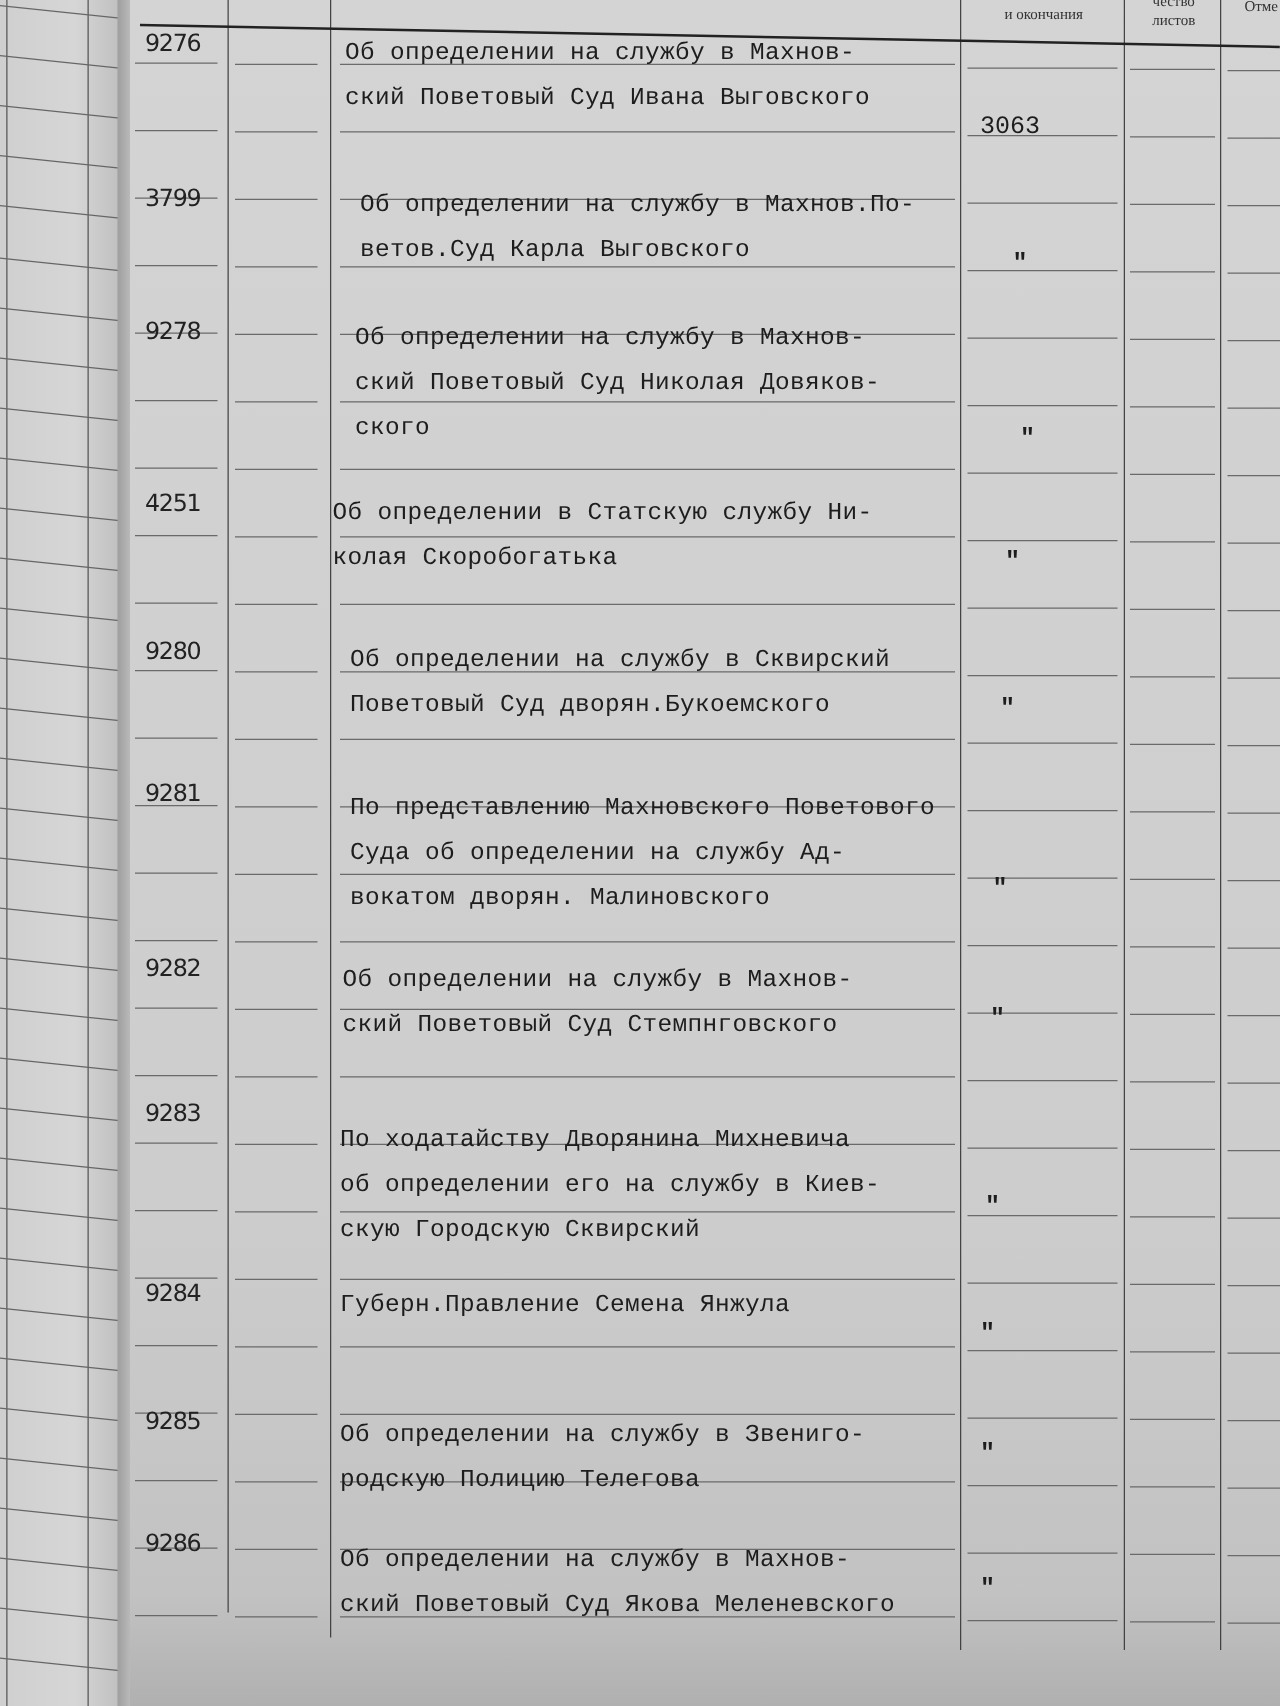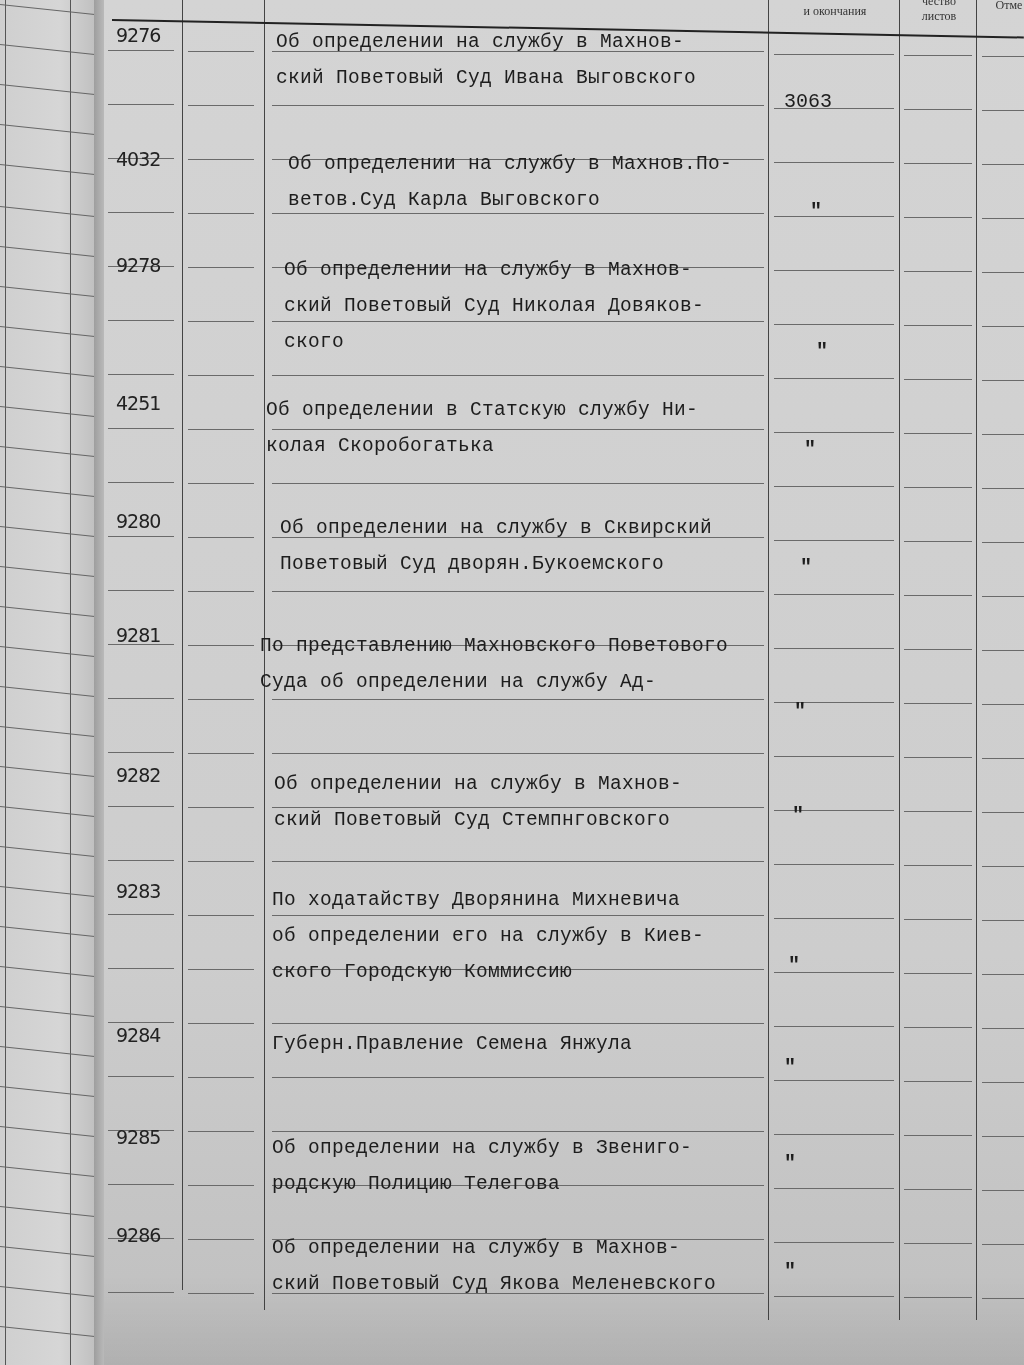--- a/index.html
+++ b/index.html
@@ -260,21 +260,21 @@
       <div class="row-line" style="left: 878px; width: 42px; top: 1298px;"></div>
     </div>
 
   <div class="entry" style="top:24px">
     <div class="entry-number" style="top:0">9276</div>
     <div class="entry-title" style="top:0"><div>Об определении на службу в Махнов-</div><div>ский Поветовый Суд Ивана Выговского</div></div>
     <div class="entry-date" style="top:66px">3063</div>
   </div>
 
   <div class="entry" style="top:146px">
-    <div class="entry-number" style="top:2px">4032</div>
+    <div class="entry-number" style="top:2px">3799</div>
     <div class="entry-title" style="top:0; left:184px"><div>Об определении на службу в Махнов.По-</div><div>ветов.Суд Карла Выговского</div></div>
     <div class="ditto" style="top:54px; left:706px">"</div>
   </div>
 
   <div class="entry" style="top:252px">
     <div class="entry-number" style="top:2px">9278</div>
     <div class="entry-title" style="top:0; left:180px"><div>Об определении на службу в Махнов-</div><div>ский Поветовый Суд Николая Довяков-</div><div>ского</div></div>
     <div class="ditto" style="top:88px; left:712px">"</div>
   </div>
 
@@ -285,33 +285,33 @@
   </div>
 
   <div class="entry" style="top:510px">
     <div class="entry-number" style="top:0">9280</div>
     <div class="entry-title" style="top:0; left:176px"><div>Об определении на службу в Сквирский</div><div>Поветовый Суд дворян.Букоемского</div></div>
     <div class="ditto" style="top:46px; left:696px">"</div>
   </div>
 
   <div class="entry" style="top:622px">
     <div class="entry-number" style="top:2px">9281</div>
-    <div class="entry-title" style="top:6px; left:156px"><div>По представлению Махновского Поветового</div><div>Суда об определении на службу Ад-</div></div>
+    <div class="entry-title" style="top:6px; left:176px"><div>По представлению Махновского Поветового</div><div>Суда об определении на службу Ад-</div><div>вокатом дворян. Малиновского</div></div>
     <div class="ditto" style="top:78px; left:690px">"</div>
   </div>
 
   <div class="entry" style="top:764px">
     <div class="entry-number" style="top:0">9282</div>
     <div class="entry-title" style="top:2px; left:170px"><div>Об определении на службу в Махнов-</div><div>ский Поветовый Суд Стемпнговского</div></div>
     <div class="ditto" style="top:40px; left:688px">"</div>
   </div>
 
   <div class="entry" style="top:880px">
     <div class="entry-number" style="top:0">9283</div>
-    <div class="entry-title" style="top:2px; left:168px"><div>По ходатайству Дворянина Михневича</div><div>об определении его на службу в Киев-</div><div>ского Городскую Коммиссию</div></div>
+    <div class="entry-title" style="top:14px; left:168px"><div>По ходатайству Дворянина Михневича</div><div>об определении его на службу в Киев-</div><div>скую Городскую Сквирский</div></div>
     <div class="ditto" style="top:74px; left:684px">"</div>
   </div>
 
   <div class="entry" style="top:1024px">
     <div class="entry-number" style="top:0">9284</div>
     <div class="entry-title" style="top:2px; left:168px"><div>Губерн.Правление Семена Янжула</div></div>
     <div class="ditto" style="top:32px; left:680px">"</div>
   </div>
 
   <div class="entry" style="top:1126px">

